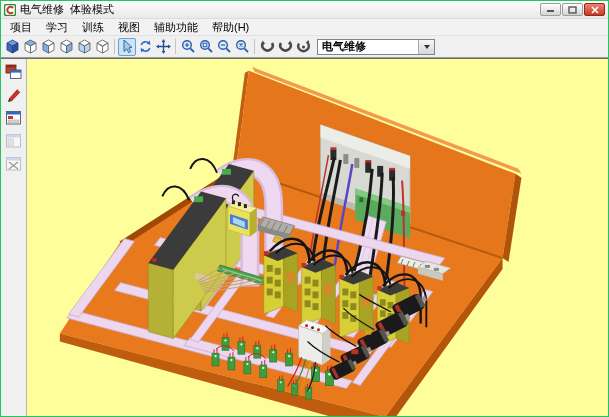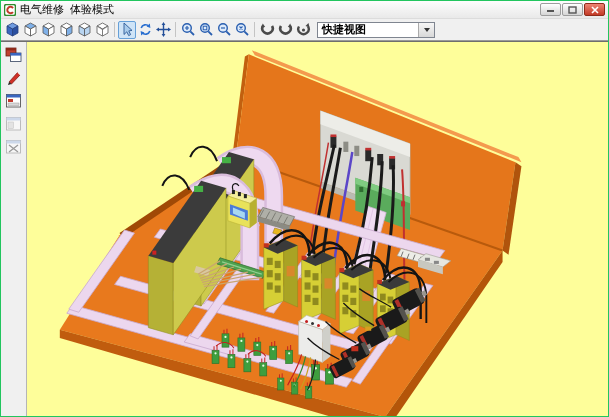--- a/index.html
+++ b/index.html
@@ -54,20 +54,28 @@
           </svg>
       </div>
       <div class="win-btn close">
         <svg width="8" height="8" viewBox="0 0 8 8">
             <path d="M1,1 L7,7 M7,1 L1,7" stroke="#fff" stroke-width="1.6"></path>
           </svg>
       </div>
     </div>
   </div>
 
+  <div class="menubar">
+    <span class="menu-item">项目</span>
+    <span class="menu-item">学习</span>
+    <span class="menu-item">训练</span>
+    <span class="menu-item">视图</span>
+    <span class="menu-item">辅助功能</span>
+    <span class="menu-item">帮助(H)</span>
+  </div>
 
   <div class="toolbar">
 
     <div class="tb-btn">
       <svg width="15" height="15" viewBox="0 0 15 15">
         <polygon points="7.5,1 13,4 7.5,7 2,4" fill="#6f9be0" stroke="#27417e" stroke-width="0.8"></polygon>
         <polygon points="2,4 7.5,7 7.5,14 2,11" fill="#3a66c0" stroke="#27417e" stroke-width="0.8"></polygon>
         <polygon points="13,4 13,11 7.5,14 7.5,7" fill="#2a4fa0" stroke="#27417e" stroke-width="0.8"></polygon>
       </svg>
     </div>
@@ -177,21 +185,21 @@
     </div>
     <div class="tb-btn">
       <svg width="15" height="15" viewBox="0 0 15 15">
         <path d="M3,4.5 A5.2,5 0 1 0 12,4.5" fill="none" stroke="#4a4a4a" stroke-width="2.4"></path>
         <polygon points="12.5,1 13.5,5.5 9.5,4" fill="#4a4a4a"></polygon>
         <circle cx="7.5" cy="8" r="1.6" fill="#4a4a4a"></circle>
       </svg>
     </div>
 
     <div class="combo">
-      <span class="combo-text">快捷视图</span>
+      <span class="combo-text">电气维修</span>
       <div class="combo-btn">
         <div class="combo-arrow"></div>
       </div>
     </div>
   </div>
 
   <div class="main">
     <div class="sidebar">
       <div class="side-btn">
         <svg width="17" height="16" viewBox="0 0 17 16">

